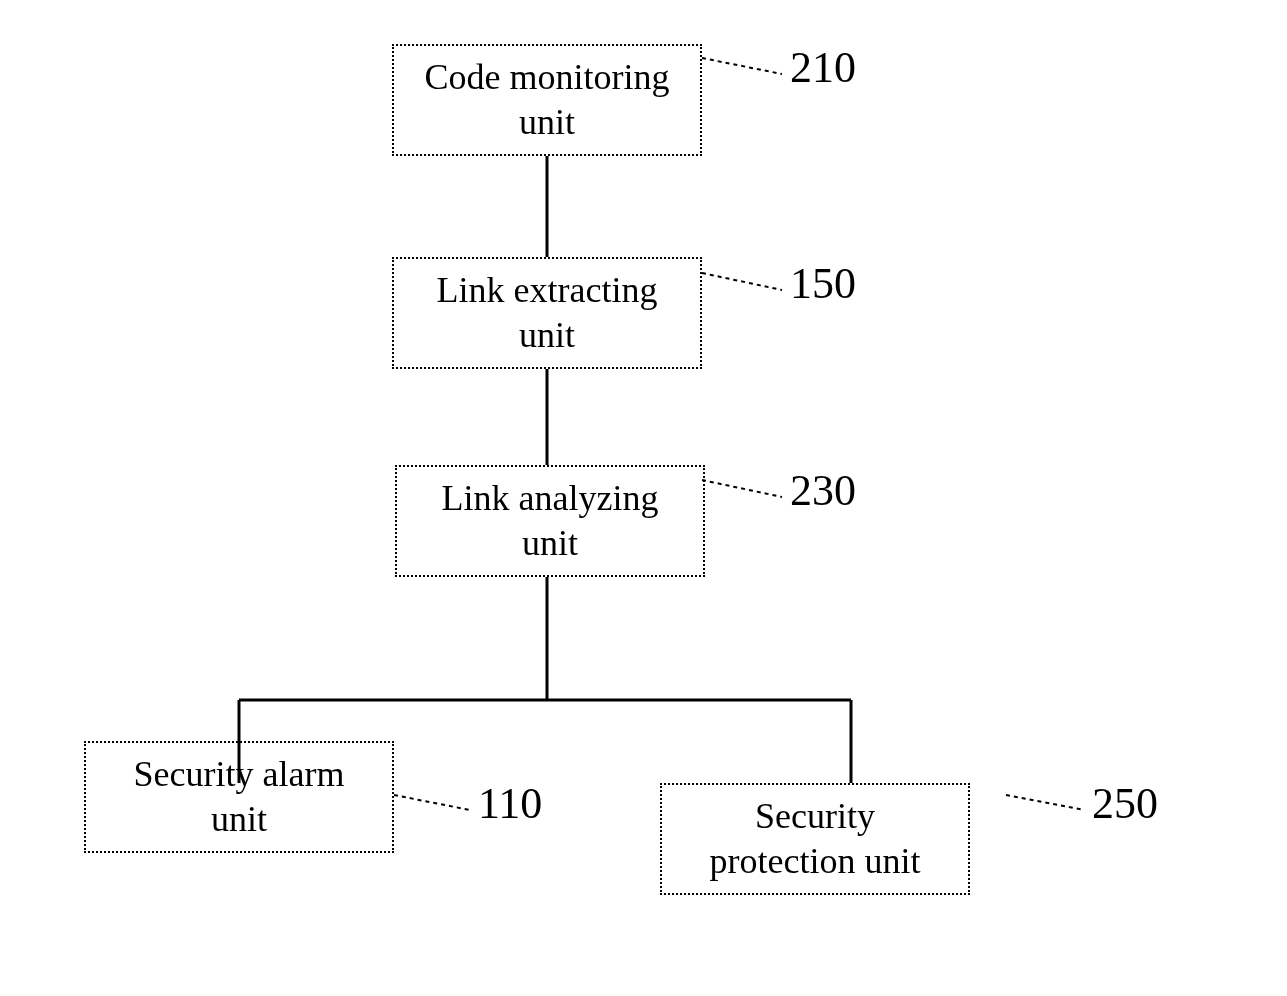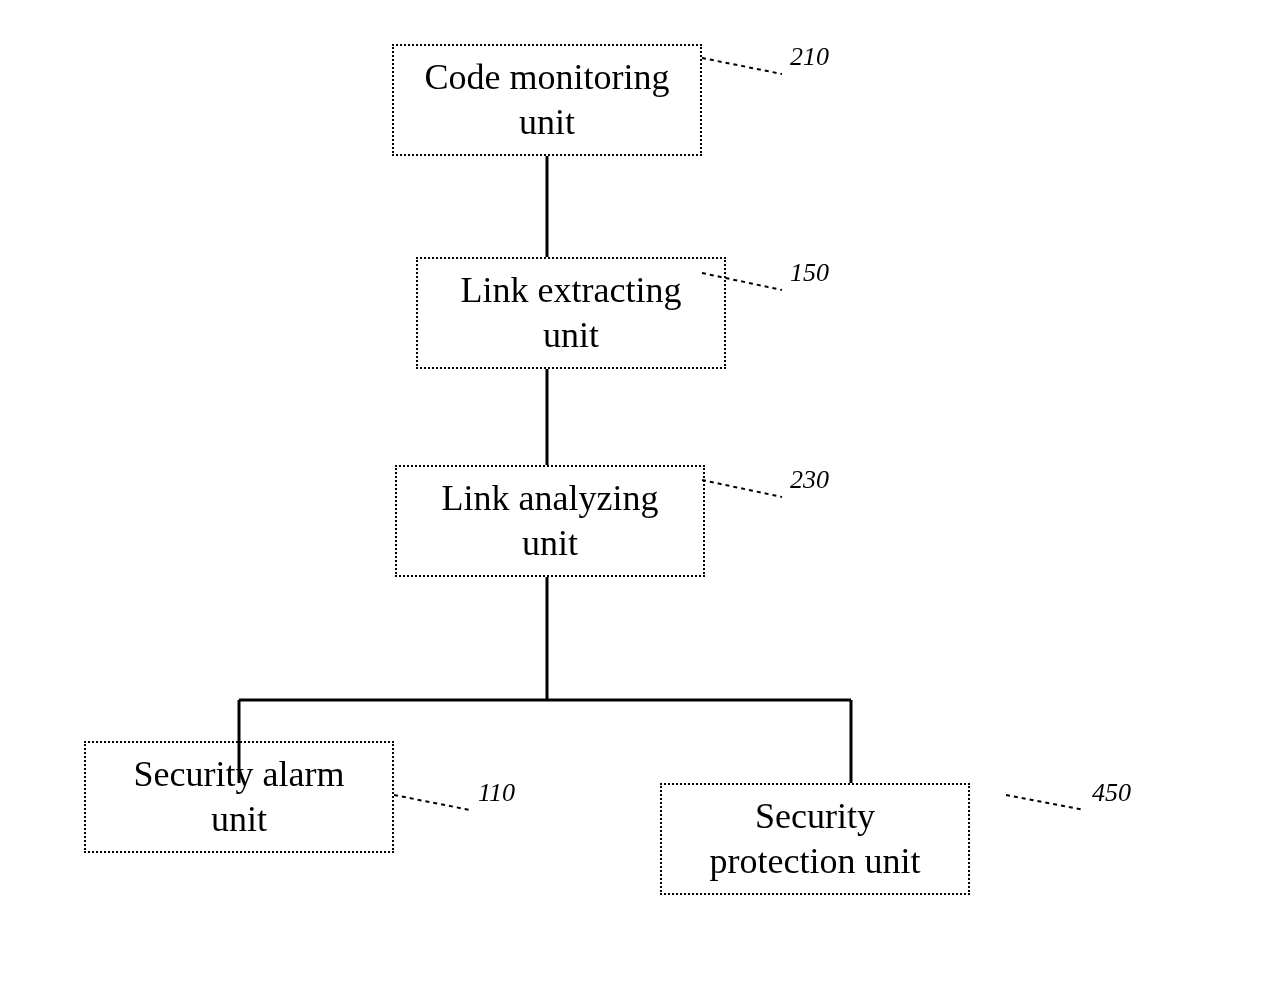--- a/index.html
+++ b/index.html
@@ -20,45 +20,44 @@
     display: flex;
     align-items: center;
     justify-content: center;
     text-align: center;
     line-height: 1.25;
     box-sizing: border-box;
     padding: 6px 10px;
   }
   .label {
     position: absolute;
-    font-size: 26px;
+    font-size: 44px;
     color: #000;
-    font-style: italic;
   }
   svg.conn {
     position: absolute;
     top: 0;
     left: 0;
     pointer-events: none;
   }
 </style>
 </head>
 <body>
 
 <div class="box" style="left:392px; top:44px;  width:310px; height:112px;">Code monitoring<br>unit</div>
-<div class="box" style="left:416px; top:257px; width:310px; height:112px;">Link extracting<br>unit</div>
+<div class="box" style="left:392px; top:257px; width:310px; height:112px;">Link extracting<br>unit</div>
 <div class="box" style="left:395px; top:465px; width:310px; height:112px;">Link analyzing<br>unit</div>
 <div class="box" style="left:84px;  top:741px; width:310px; height:112px;">Security alarm<br>unit</div>
 <div class="box" style="left:660px; top:783px; width:310px; height:112px;">Security<br>protection unit</div>
 
 <div class="label" style="left:790px; top:42px;">210</div>
 <div class="label" style="left:790px; top:258px;">150</div>
 <div class="label" style="left:790px; top:465px;text-align:center;">230</div>
 <div class="label" style="left:478px; top:778px;">110</div>
-<div class="label" style="left:1092px;top:778px;">450</div>
+<div class="label" style="left:1092px;top:778px;">250</div>
 
 <svg class="conn" width="1287" height="996">
 
   <line x1="547" y1="156" x2="547" y2="257" stroke="#000" stroke-width="3"></line>
 
   <line x1="547" y1="369" x2="547" y2="465" stroke="#000" stroke-width="3"></line>
 
   <line x1="547" y1="577" x2="547" y2="700" stroke="#000" stroke-width="3"></line>
 
   <line x1="239" y1="700" x2="851" y2="700" stroke="#000" stroke-width="3"></line>

